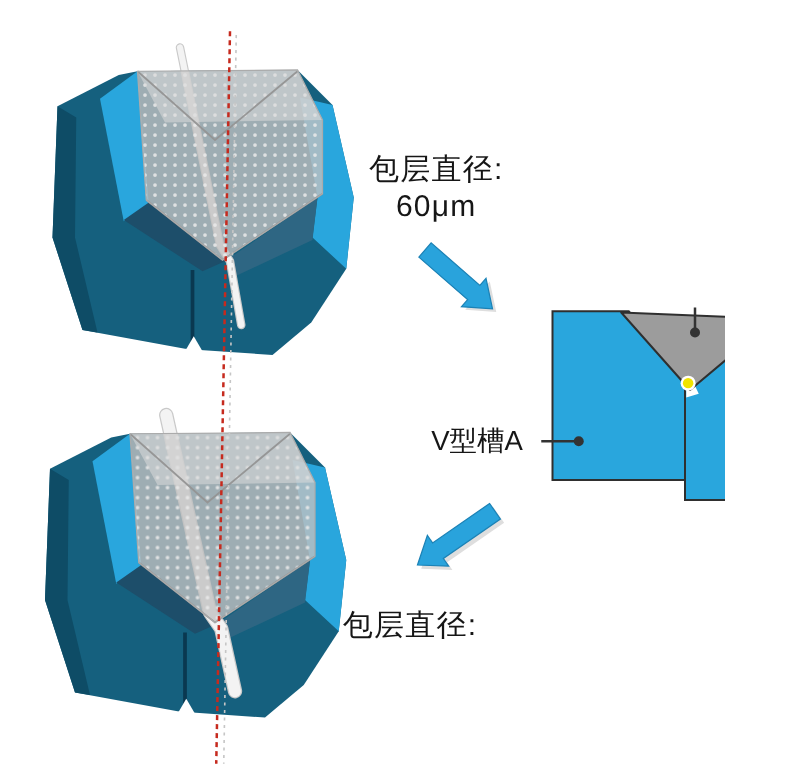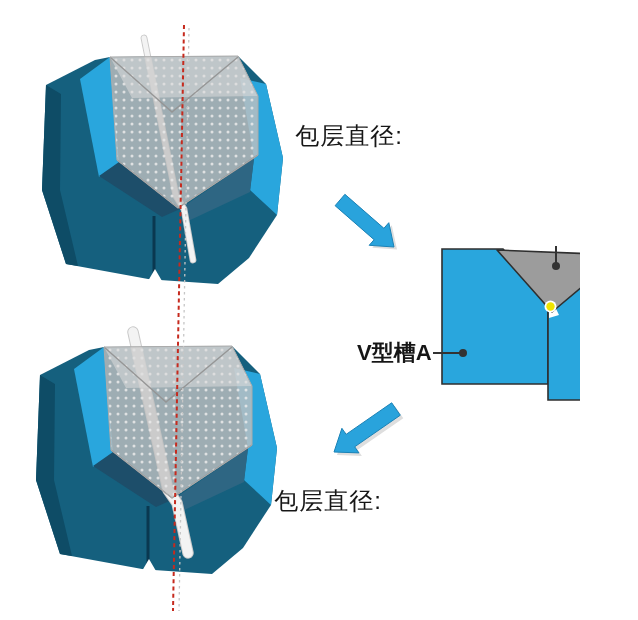--- a/index.html
+++ b/index.html
@@ -7,21 +7,21 @@
     position:relative;width:580px;height:620px;background:#fff;overflow:hidden;
     font-family:"Liberation Sans","DejaVu Sans",sans-serif;color:var(--text-color,#161616);
   }
   .canvas svg{position:absolute;left:0;top:0;}
   .label{position:absolute;color:var(--text-color,#161616);}
   .ann{width:180px;text-align:center;font-size:24px;line-height:30px;letter-spacing:1px;}
   .ann-top{left:259px;top:121px;}
   .ann-bottom{left:238px;top:486px;}
   .lbl{font-size:22px;line-height:24px;}
   .lbl-presser{left:513px;top:219px;width:84px;text-align:center;}
-  .lbl-groove-a{left:357px;top:341px;width:92px;text-align:left;font-weight:bold;}
+  .lbl-groove-a{left:345px;top:341px;width:92px;text-align:left;}
   .lbl-groove-b{left:528px;top:415px;width:102px;text-align:center;}
 
   
   .f-teal{fill:var(--block-teal,#15607E);}
   .f-teal-dark{fill:var(--block-teal-dark,#0E4C66);}
   .f-blue{fill:var(--groove-blue,#29A6DD);}
   .f-inner-l{fill:#1D4E6A;}
   .f-inner-r{fill:#2E6683;}
   .slit{stroke:#0A3850;stroke-width:3;}
   .presser-body{fill:var(--presser-gray,#C0C0C0);fill-opacity:.8;}
@@ -115,20 +115,21 @@
       <circle class="leader-dot" cx="556" cy="266" r="4"></circle>
       <line class="leader" x1="433" y1="353" x2="462" y2="353"></line>
       <circle class="leader-dot" cx="463" cy="353" r="4"></circle>
       <line class="leader" x1="584" y1="384" x2="584" y2="416"></line>
       <circle class="leader-dot" cx="584" cy="383" r="4"></circle>
     </g>
   </svg>
 
   <div class="label ann ann-top">
     <div>包层直径:</div>
+    <div>60μm</div>
   </div>
 
   <div class="label ann ann-bottom">
     <div>包层直径:</div>
   </div>
 
   <div class="label lbl lbl-groove-a">V型槽A</div>
 
 </div>
 

